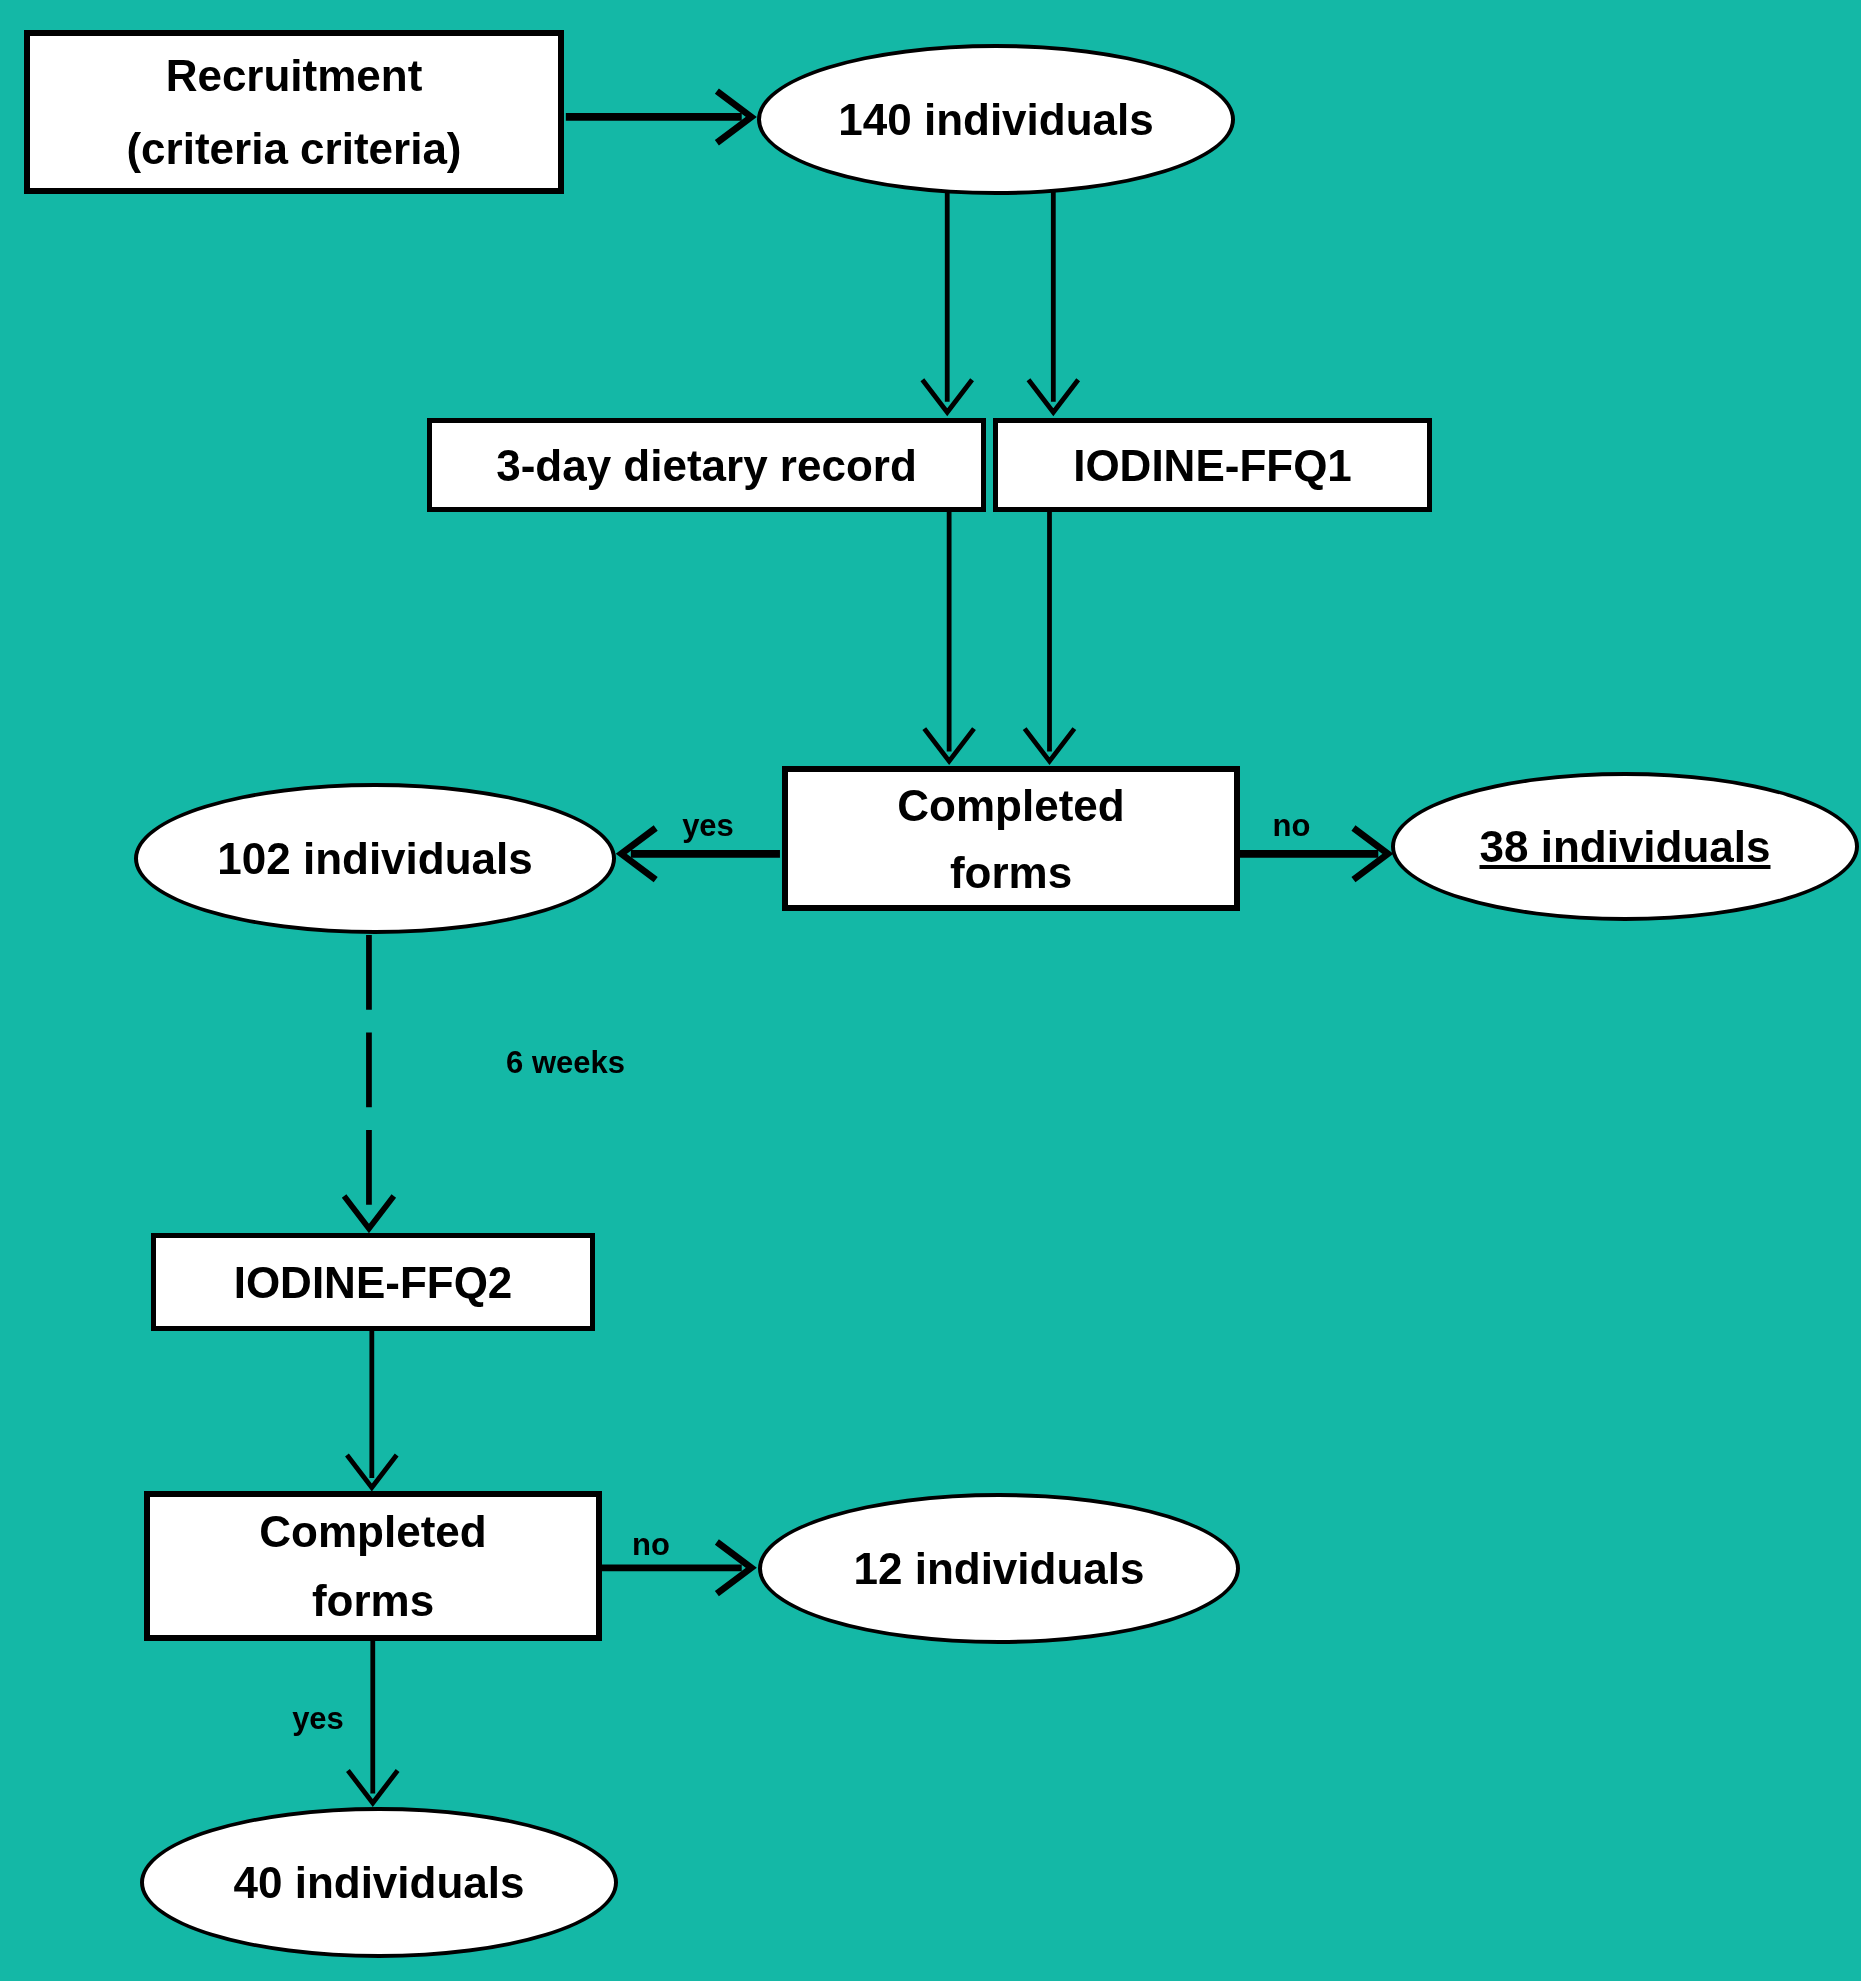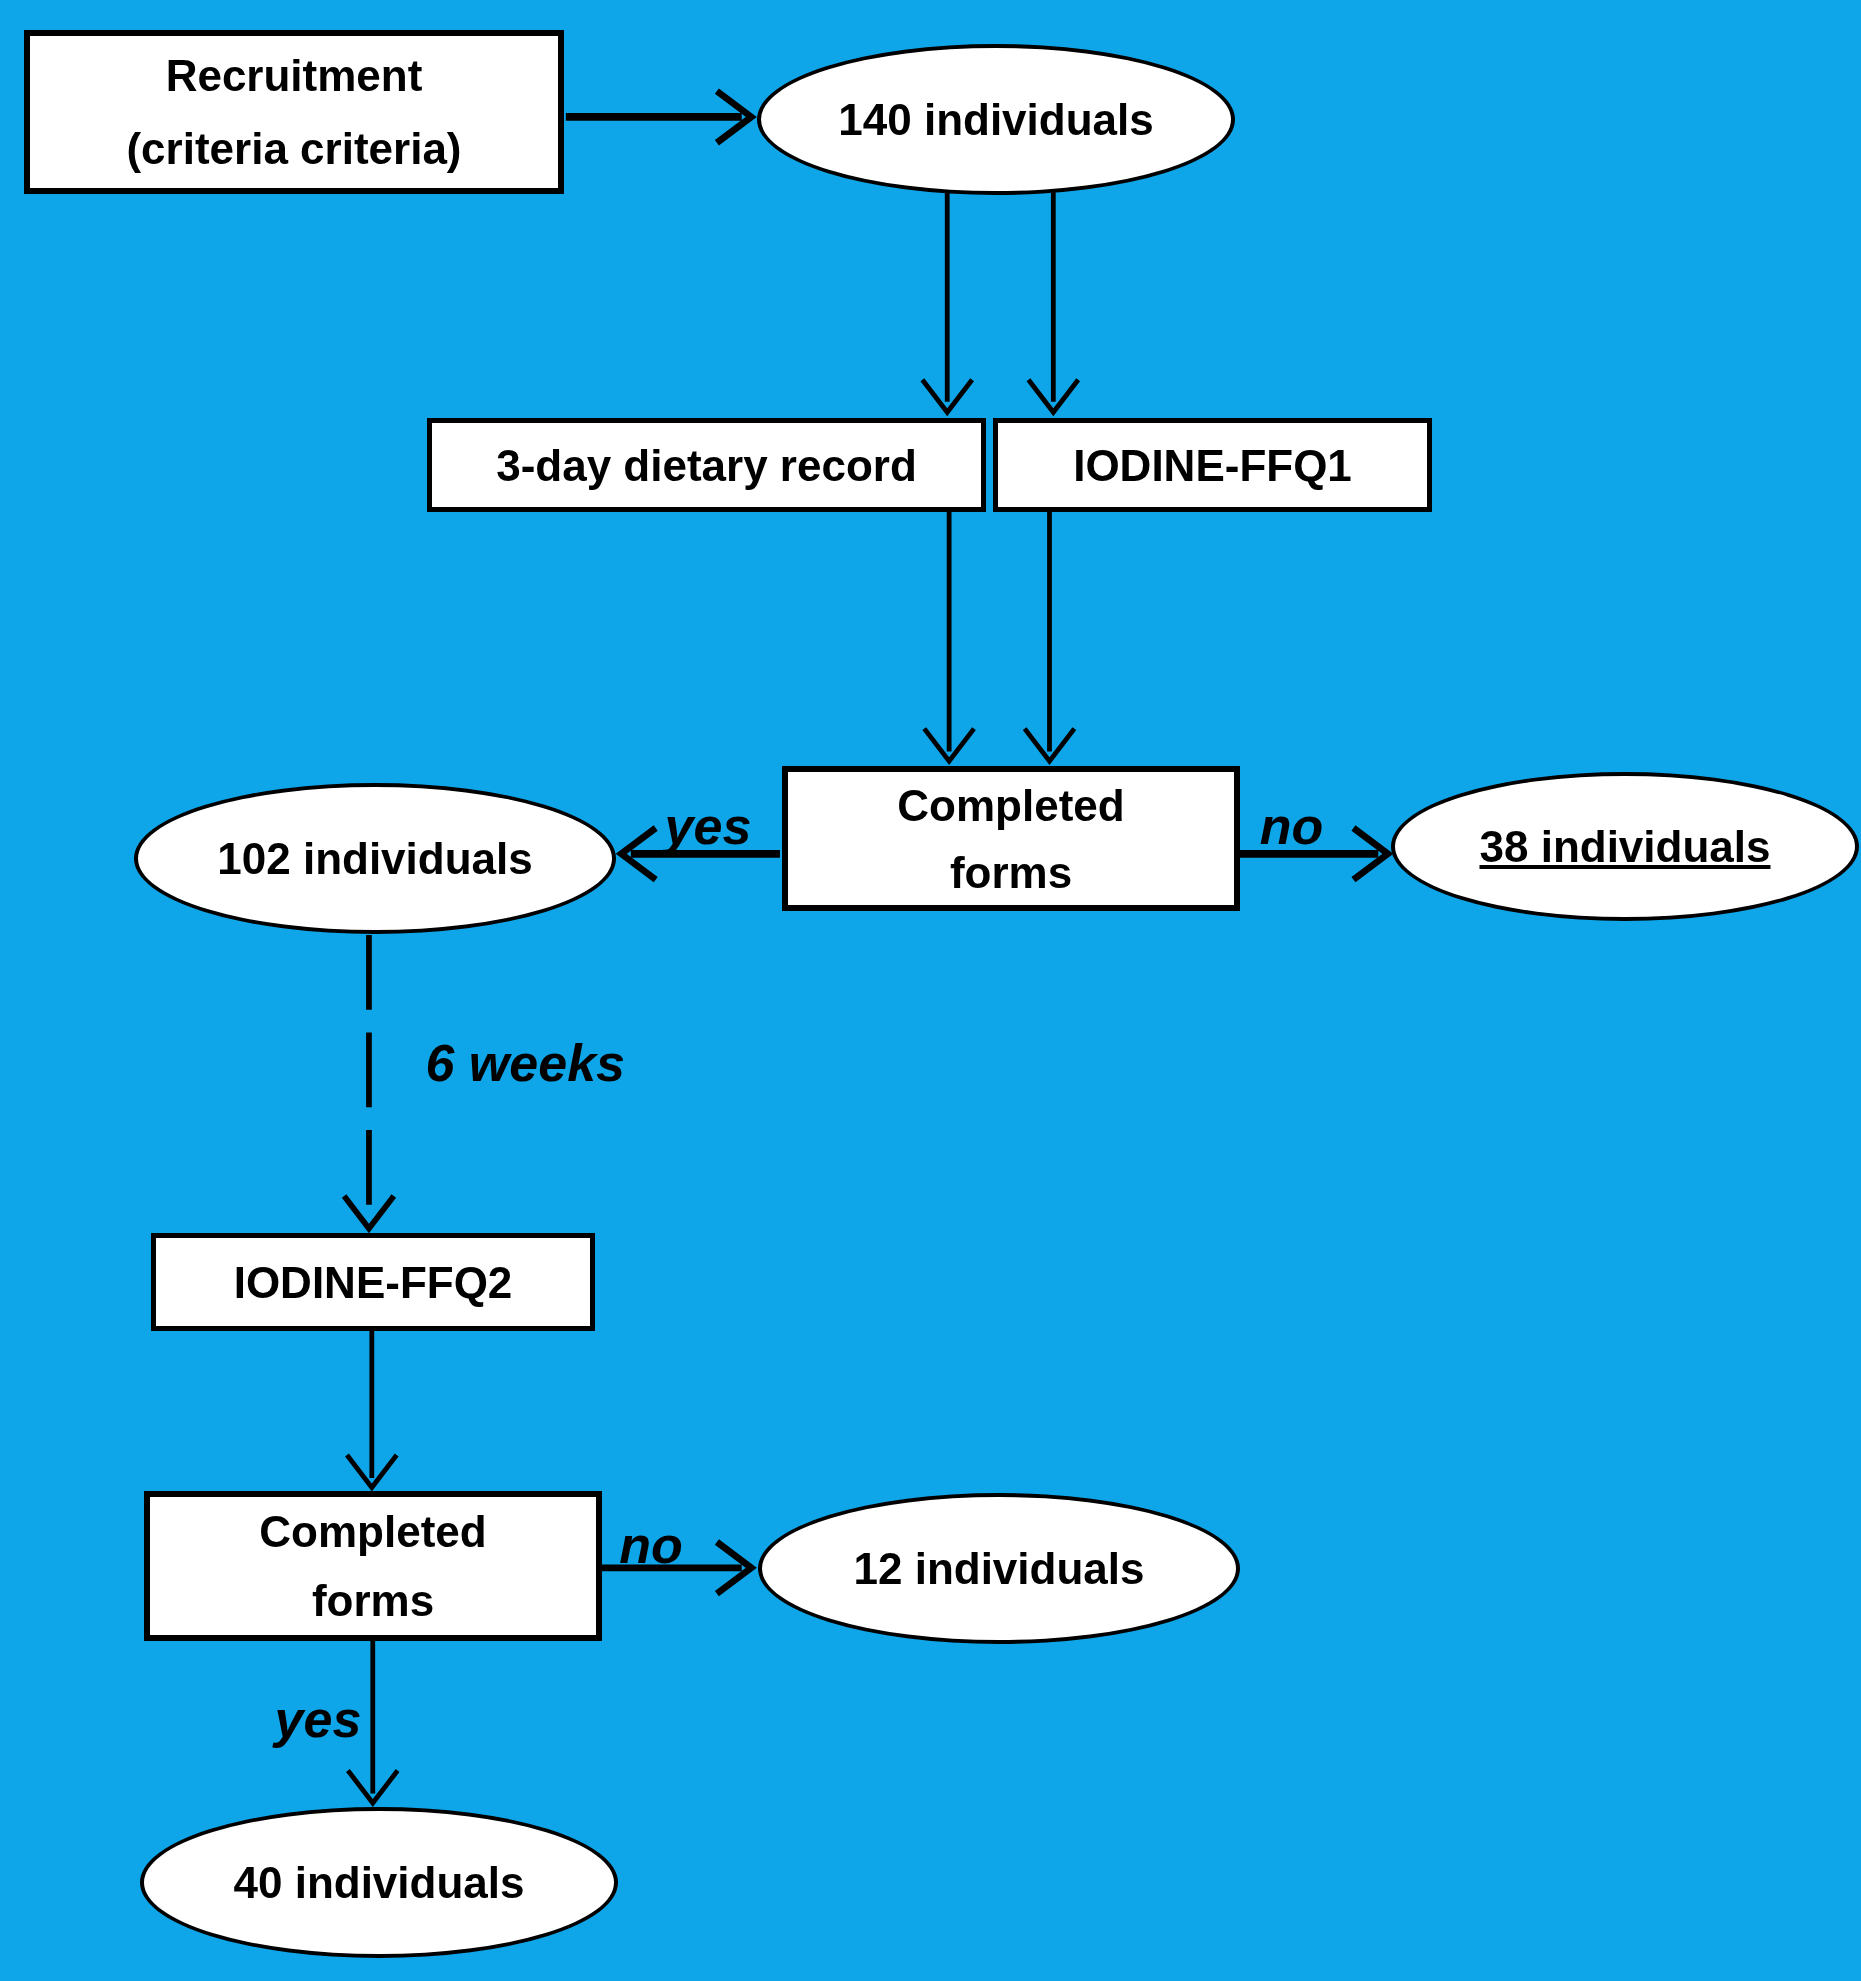--- a/index.html
+++ b/index.html
@@ -4,21 +4,21 @@
 <style>
   html, body {
     margin: 0;
     padding: 0;
     background: #ffffff;
   }
   .canvas {
     position: relative;
     width: 1861px;
     height: 1982px;
-    background: #0ea5e9;
+    background: #14b8a6;
     font-family: "Liberation Sans", sans-serif;
     font-weight: 700;
     color: #000000;
     overflow: hidden;
   }
   .edges-layer {
     position: absolute;
     left: 0;
     top: 0;
     width: 1861px;
@@ -43,25 +43,24 @@
   .rect-thin {
     border: 5.7px solid #000000;
   }
   .ellipse {
     border: 4.8px solid #000000;
     border-radius: 50%;
     justify-content: center;
   }
   .edge-label {
     position: absolute;
-    font-size: 52px;
+    font-size: 31px;
     line-height: 50px;
     text-align: center;
     white-space: nowrap;
-    font-style: italic;
   }
   
   .n-recruitment   { left: 24px;   top: 30px;   width: 540px; height: 164px; }
   .n-140           { left: 757px;  top: 44px;   width: 478px; height: 151px; }
   .n-dietary       { left: 427px;  top: 418px;  width: 559px; height: 94px; text-align: center;  }
   .n-ffq1          { left: 993px; top: 418px;  width: 439px; height: 94px;  }
   .n-completed1    { left: 782px;  top: 766px;  width: 458px; height: 145px; }
   .n-102           { left: 134px;  top: 783px;  width: 482px; height: 151px; text-align: center; }
   .n-38            { left: 1391px; top: 772px;  width: 468px; height: 149px; text-decoration: underline; }
   .n-ffq2          { left: 151px;  top: 1233px; width: 444px; height: 98px; }

